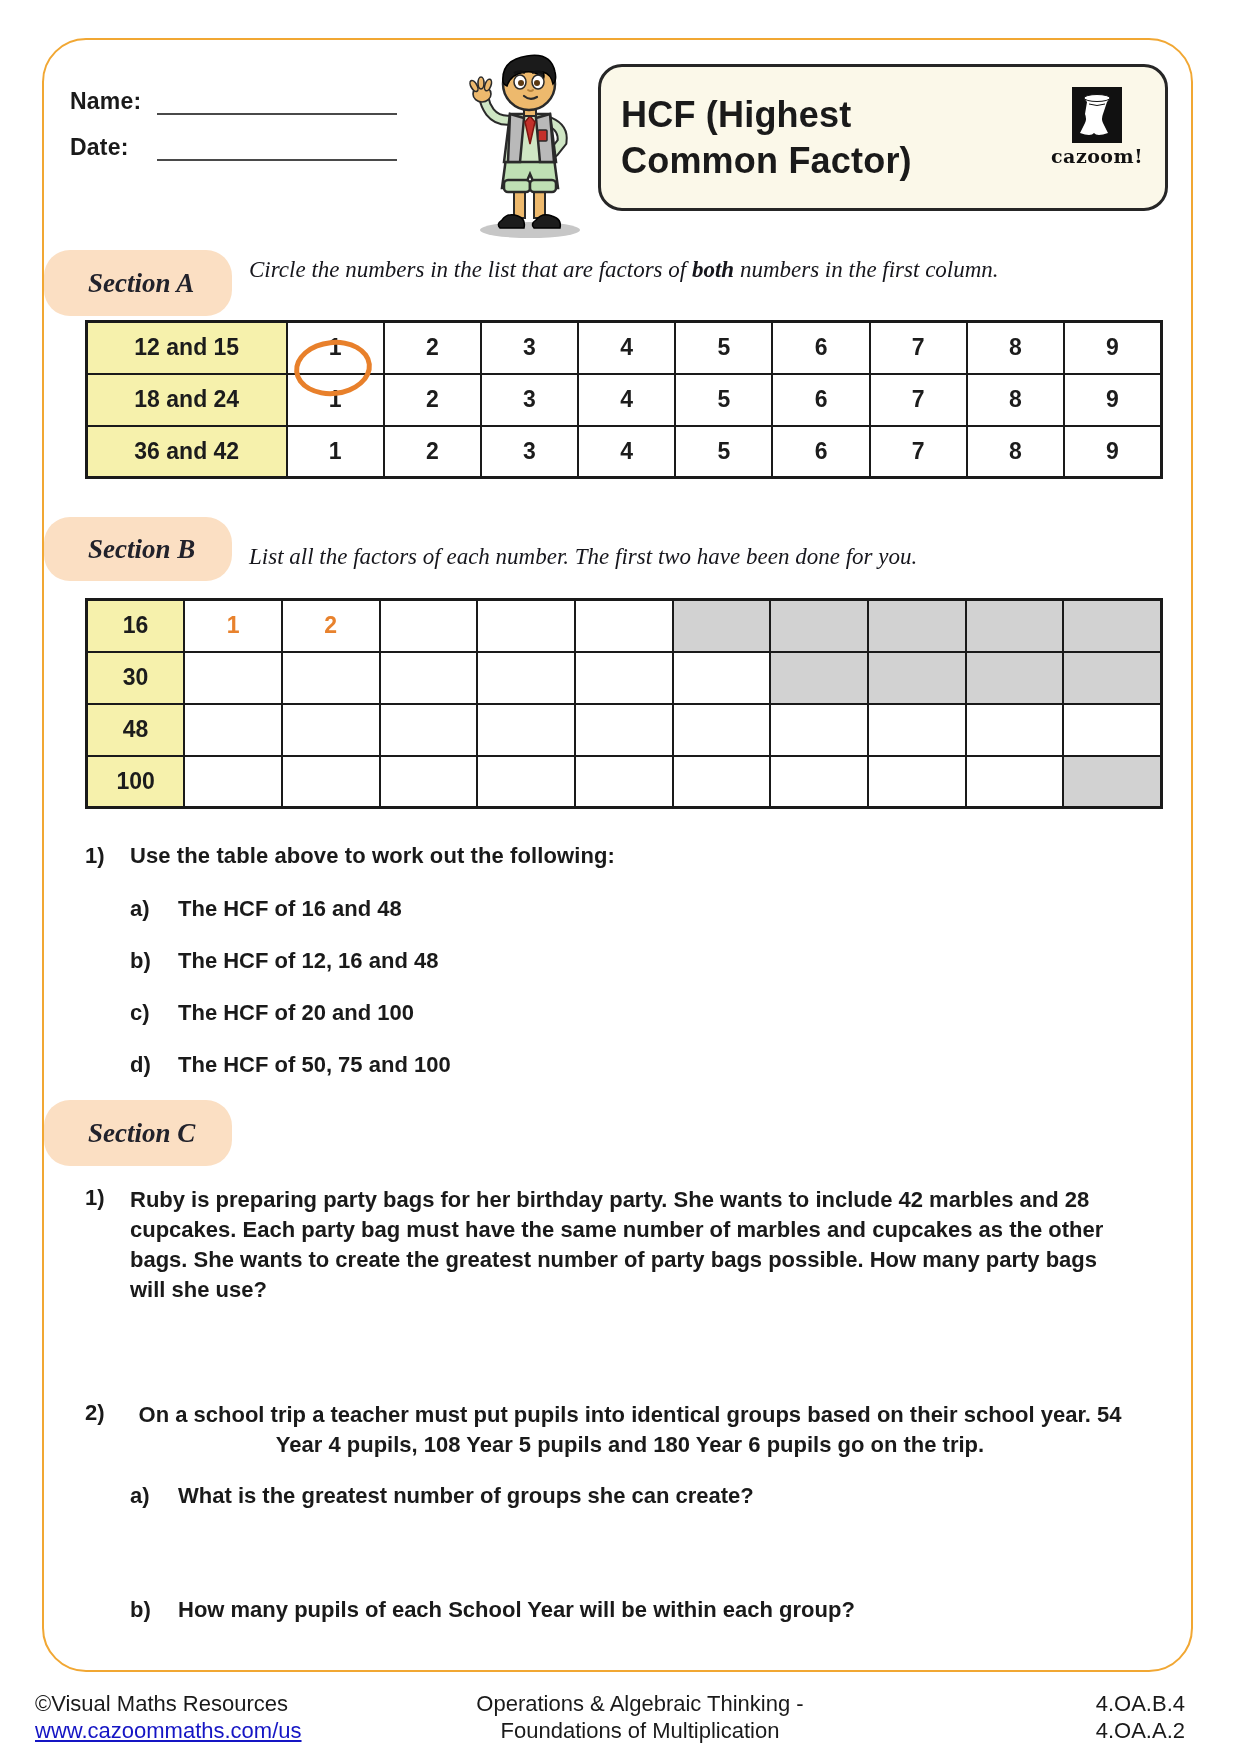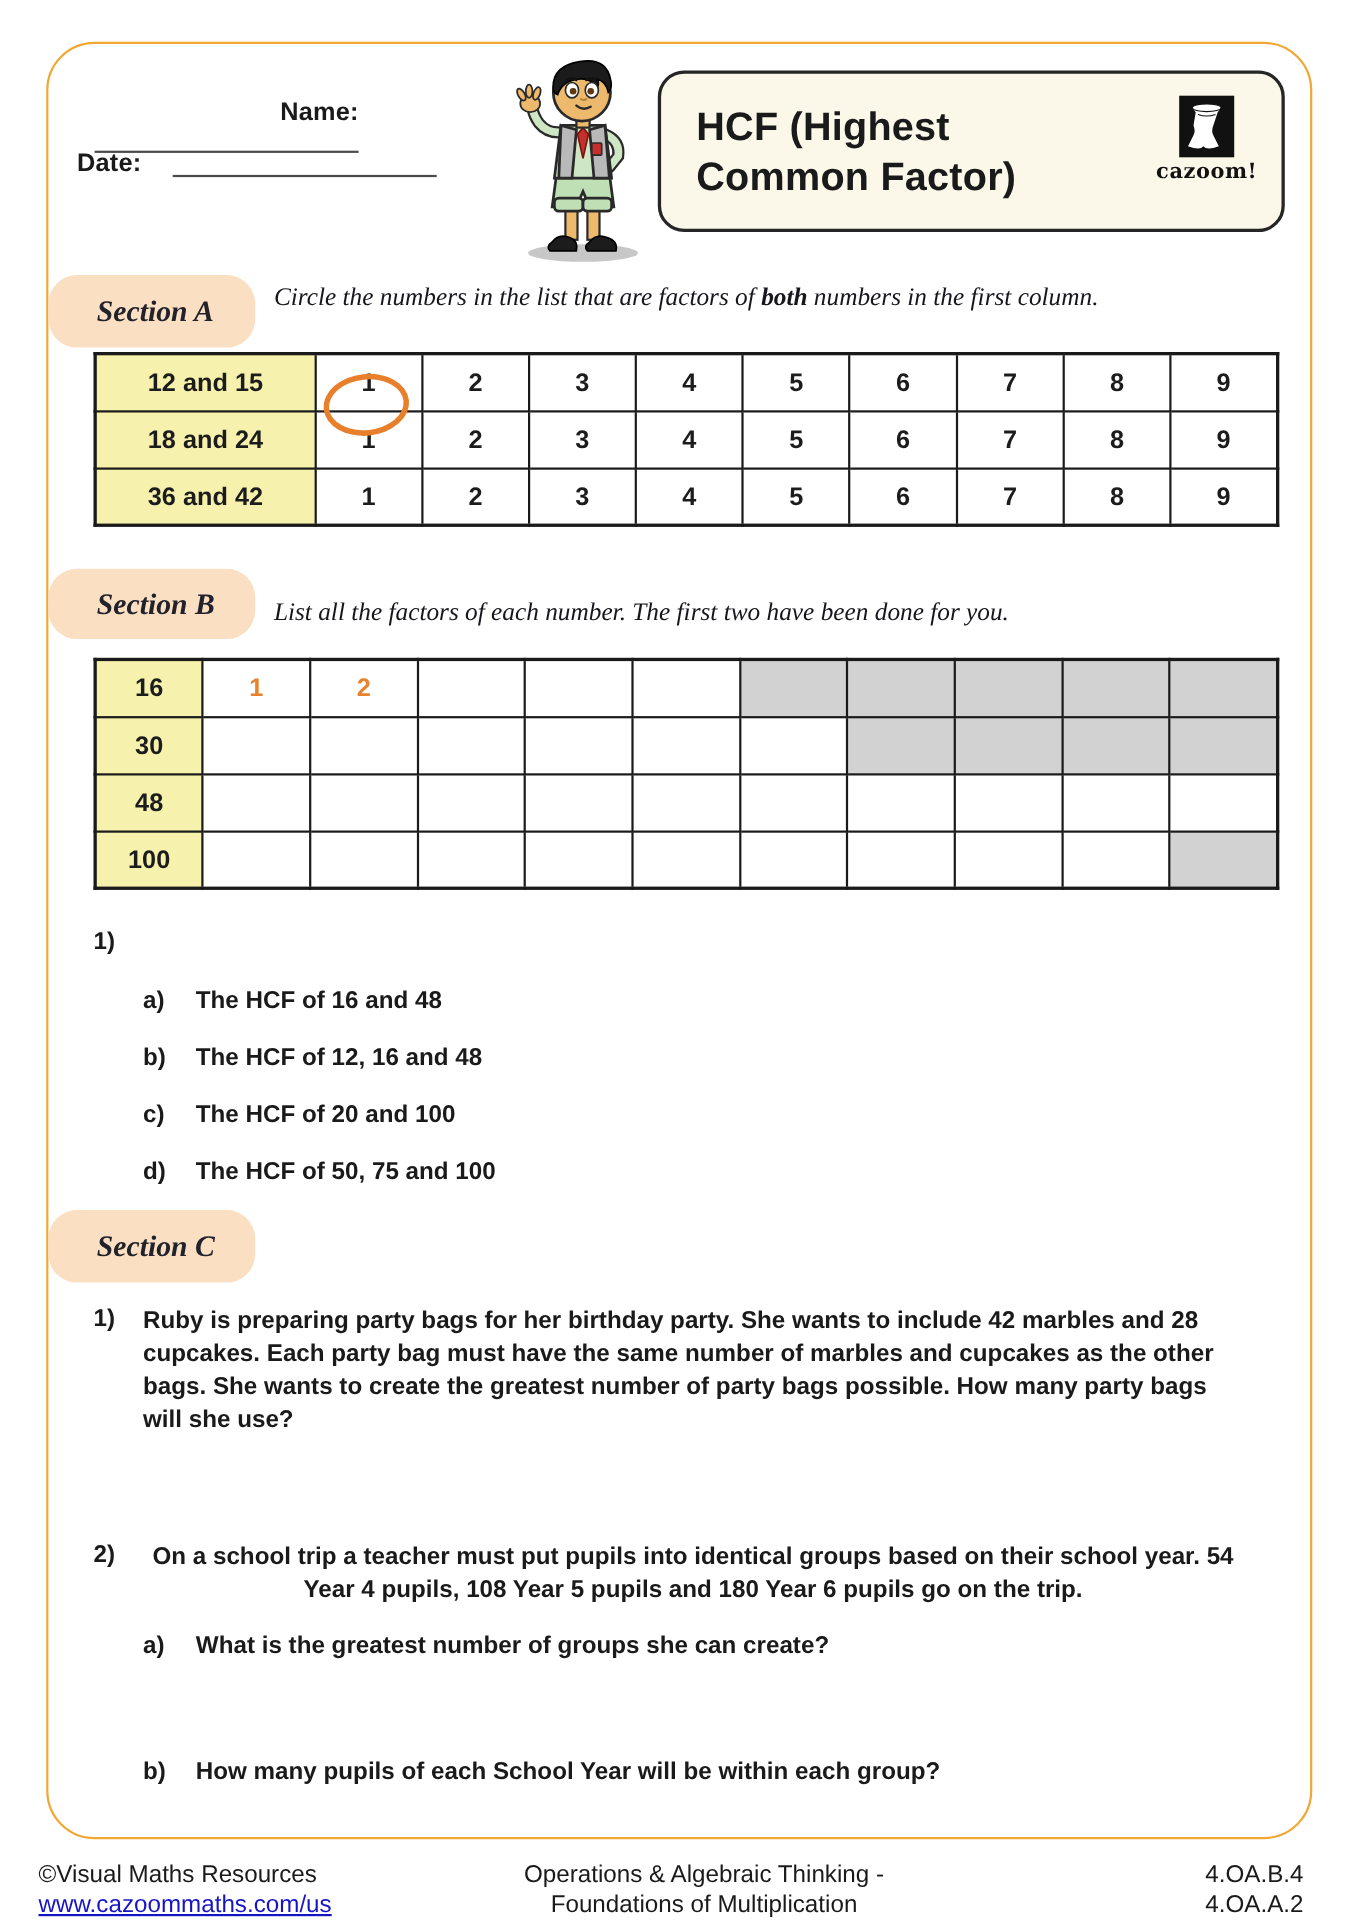--- a/index.html
+++ b/index.html
@@ -12,21 +12,21 @@
 
   
   .field-row { position:absolute; display:flex; align-items:flex-end; }
   .field-label { font-weight:bold; font-size:23px; letter-spacing:0.2px; }
   .write-line { border-bottom:2px solid #4a4a4a; width:240px; height:24px; margin-left:16px; }
 
   .character { position:absolute; left:462px; top:52px; width:130px; height:188px; }
 
   .title-box { position:absolute; left:598px; top:64px; width:570px; height:147px;
     background:#FBF8E9; border:3px solid #262626; border-radius:24px; display:flex; align-items:center; }
-  .title-text { font-weight:bold; font-size:36px; line-height:46px; padding-left:32px; letter-spacing:0.2px; }
+  .title-text { font-weight:bold; font-size:36px; line-height:46px; padding-left:20px; letter-spacing:0.2px; }
   .logo { position:absolute; right:22px; top:20px; width:92px; text-align:center; }
   .logo-square { width:50px; height:56px; background:#111; margin:0 auto; display:flex; align-items:center; justify-content:center; }
   .logo-word { font-family:"DejaVu Serif", serif; font-weight:bold; font-size:19px; color:#111; margin-top:2px; letter-spacing:0.5px; }
 
   
   .section-pill { position:absolute; left:44px; width:188px; height:66px; background:#FBDFC3;
     border-radius:26px; display:flex; align-items:center;padding-left:20px; }
   .section-pill span { font-family:"Liberation Serif", serif; font-weight:bold; font-style:italic;
     font-size:27px; color:#22222b; padding-left:24px; }
 
@@ -60,21 +60,21 @@
   .footer-center { position:absolute; left:320px; top:1690px; width:640px; text-align:center; font-size:22px; line-height:27px; }
   .footer-right { position:absolute; right:56px; top:1690px; text-align:right; font-size:22px; line-height:27px; }
 </style>
 </head>
 <body>
 
 <div class="page">
 
   <div class="border-frame"></div>
 
-  <div class="field-row" style="left:70px; top:88px;flex-direction:column;">
+  <div class="field-row" style="left:70px; top:88px;">
     <span class="field-label">Name:</span>
     <span class="write-line"></span>
   </div>
   <div class="field-row" style="left:70px; top:134px;">
     <span class="field-label">Date:</span>
     <span class="write-line" style="margin-left:28px;"></span>
   </div>
 
   <svg class="character" viewBox="0 0 130 188">
     <ellipse cx="68" cy="178" rx="50" ry="8" fill="#c7c7c7"></ellipse>
@@ -258,20 +258,21 @@
           <td></td>
           <td></td>
           <td></td>
           <td></td>
           <td class="gray"></td>
         </tr>
       </tbody>
   </table>
 
   <span class="qnum" style="top:843px;">1)</span>
+  <span class="qline" style="left:130px; top:843px;">Use the table above to work out the following:</span>
   <div id="q1-items">
       <span class="qletter" style="top: 896px;">a)</span>
       <span class="qitemtext" style="top: 896px;">The HCF of 16 and 48</span>
       <span class="qletter" style="top: 948px;">b)</span>
       <span class="qitemtext" style="top: 948px;">The HCF of 12, 16 and 48</span>
       <span class="qletter" style="top: 1000px;">c)</span>
       <span class="qitemtext" style="top: 1000px;">The HCF of 20 and 100</span>
       <span class="qletter" style="top: 1052px;">d)</span>
       <span class="qitemtext" style="top: 1052px;">The HCF of 50, 75 and 100</span>
     </div>

